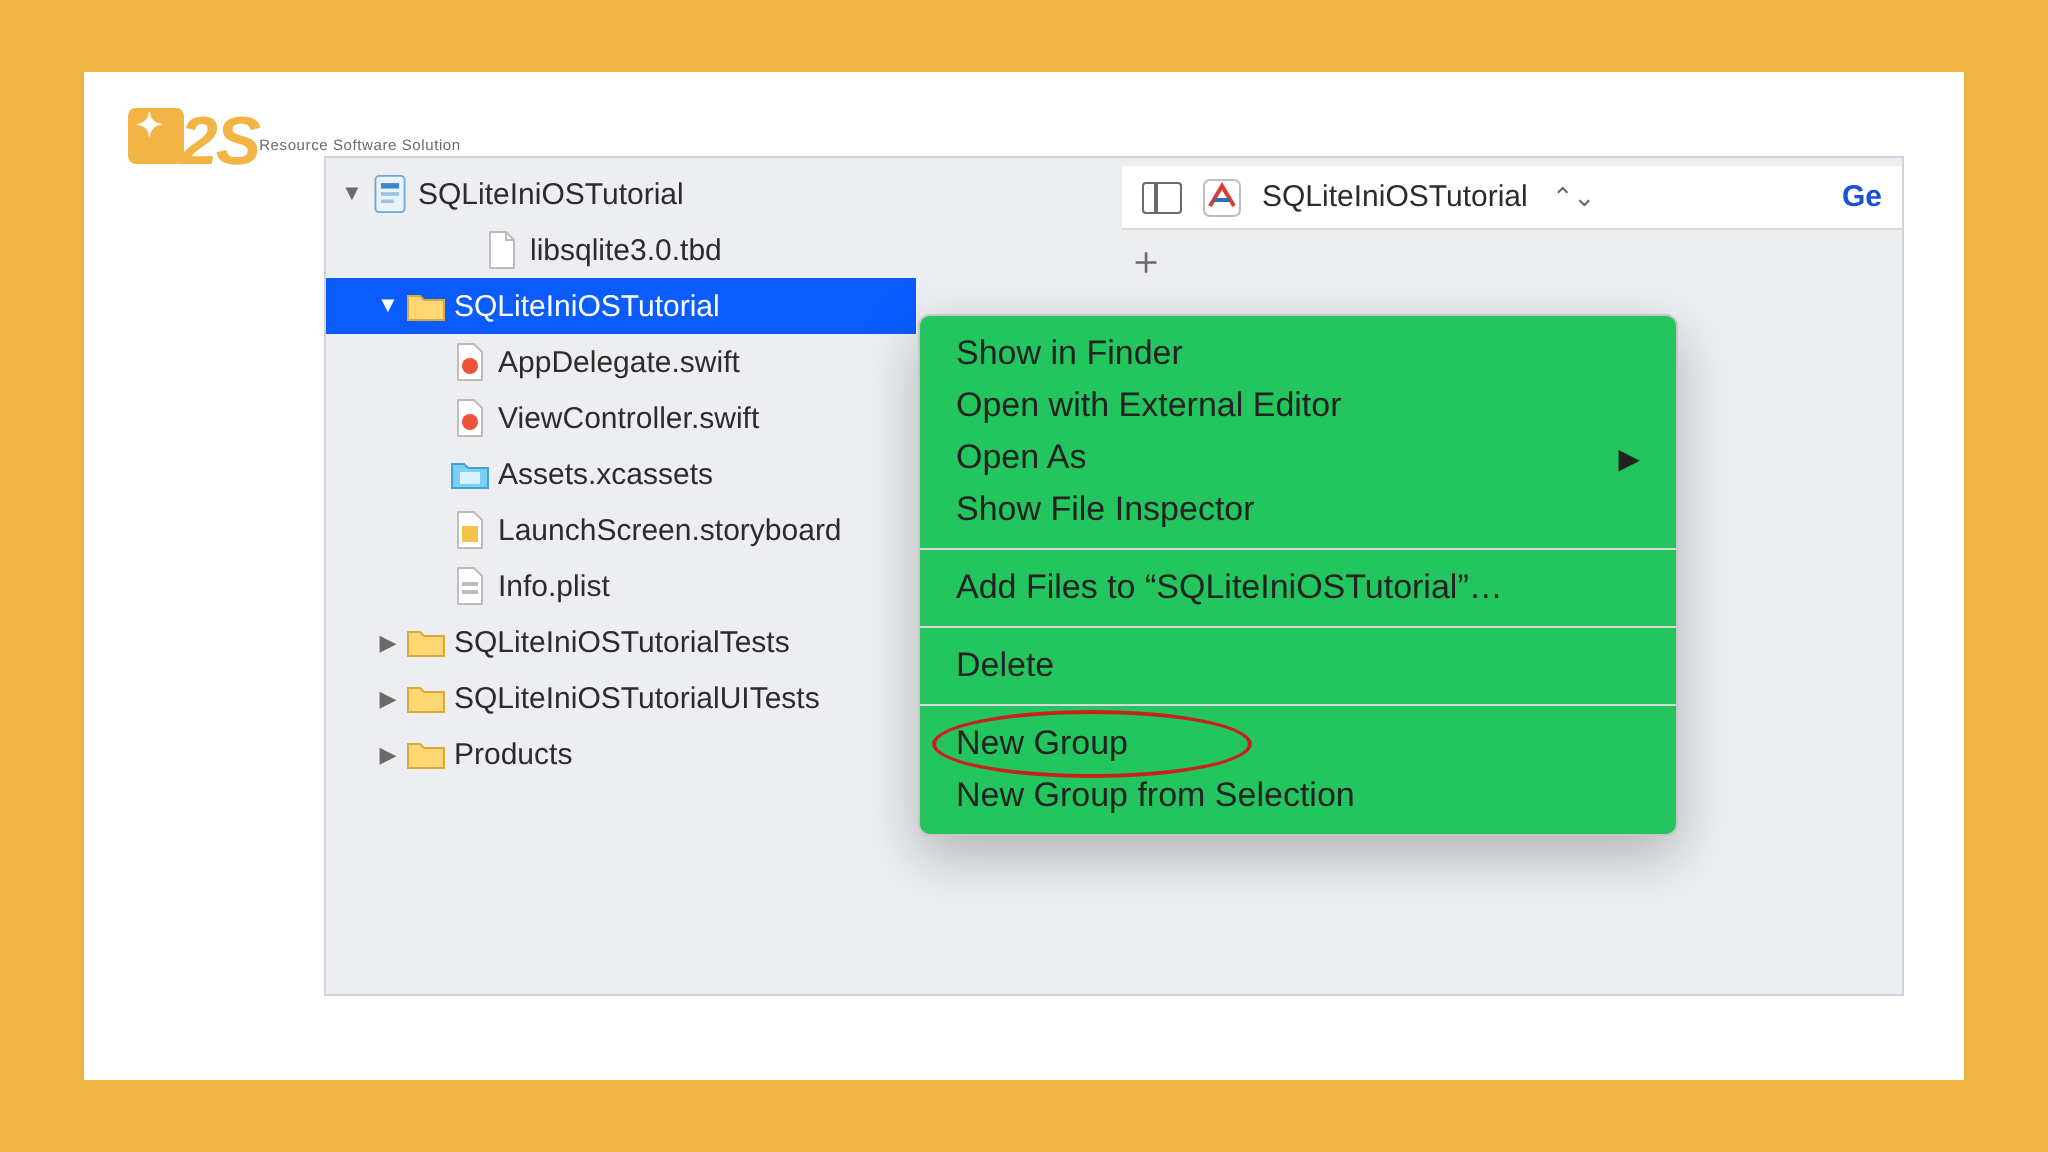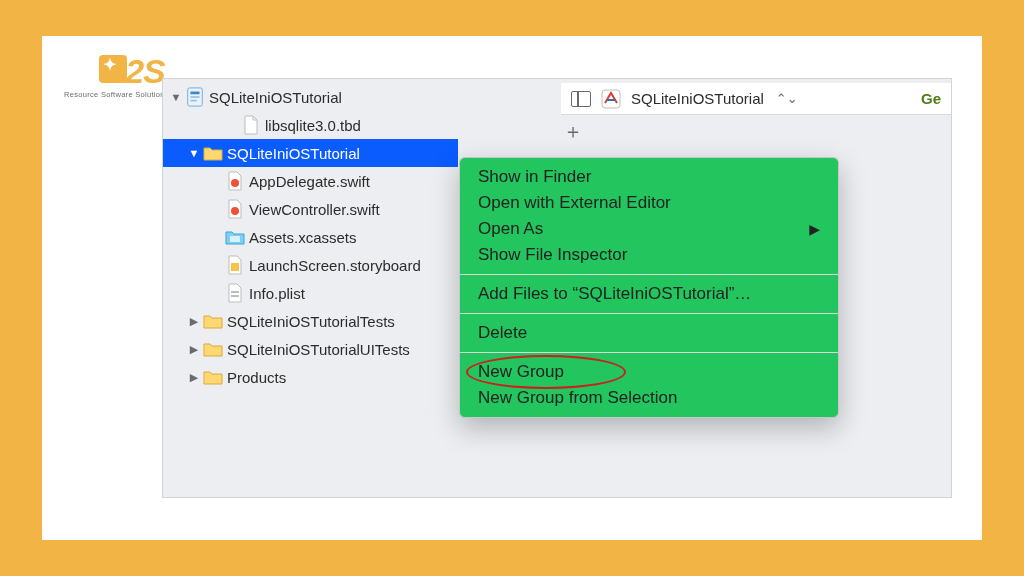--- a/index.html
+++ b/index.html
@@ -10,21 +10,21 @@
     padding: 36px 42px;
   }
   .card {
     width: 100%; height: 100%;
     background: #ffffff;
     position: relative;
     overflow: hidden;
   }
   .logo {
     position: absolute; top: 18px; left: 22px;
-    display: flex; flex-direction: column; align-items: flex-end;
+    display: flex; align-items: center;
     color: #f1b445;
   }
   .logo-main { font-size: 34px; font-weight: 800; font-style: italic; letter-spacing: -1px; line-height: 1; }
   .logo-main .logo-icon { display:inline-block; width:28px; height:28px; border-radius:4px; background:#f1b445; color:#fff; text-align:center; font-style:normal; font-weight:900; margin-right:-2px; position:relative; }
   .logo-main .logo-icon::after { content:"✦"; position:absolute; left:4px; top:2px; font-size:16px; color:#fff; }
   .logo-sub { font-size: 7.5px; color:#6b6b6b; letter-spacing:0.3px; margin-top:2px; }
 
   .shot {
     position: absolute;
     top: 42px; left: 120px;
@@ -77,21 +77,21 @@
     gap: 10px;
     overflow:hidden;
   }
   .head .panelbox {
     width: 20px; height: 16px; border:1.5px solid #6a6a6a; border-radius:2px; position:relative;
   }
   .head .panelbox::before { content:""; position:absolute; left:5px; top:0; bottom:0; width:1.5px; background:#6a6a6a; }
   .head .appicon { width:20px; height:20px; }
   .head .crumb { font-size:15px; color:#2c2c2c; }
   .head .updown { font-size:13px; color:#6a6a6a; margin-left:2px; }
-  .head .tail { margin-left:auto; font-size:15px; color:#4d7c0f; font-weight:600; }
+  .head .tail { margin-left:auto; font-size:15px; color:#1d4ed8; font-weight:600; }
 
   .plus {
     position:absolute; top:40px; left:398px;
     width:24px; height:24px;
     color:#6a6a6a; font-size:20px; text-align:center; line-height:24px;
   }
 
   
   .menu {
     position: absolute;

